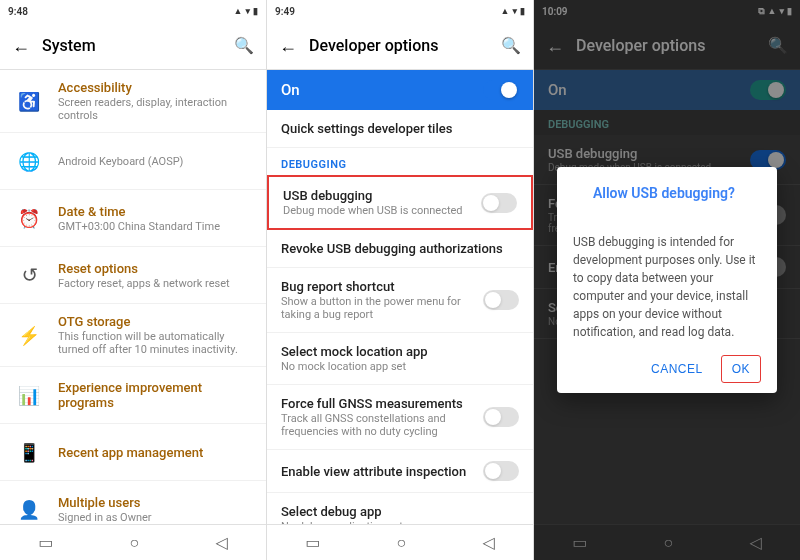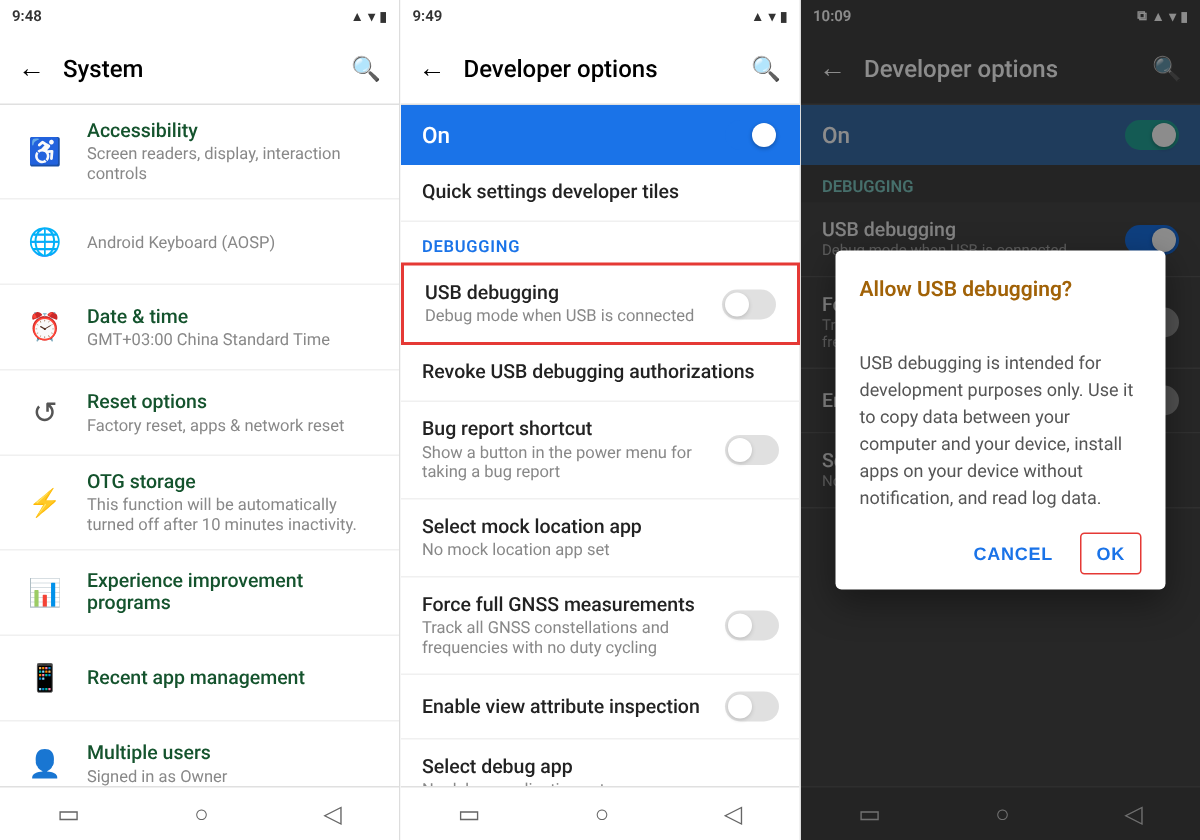--- a/index.html
+++ b/index.html
@@ -117,21 +117,21 @@
     }
 
     .settings-text {
       display: flex;
       flex-direction: column;
     }
 
     .settings-title {
       font-size: 13px;
       font-weight: 500;
-      color: #14532d;
+      color: #a16207;
     }
 
     .settings-subtitle {
       font-size: 11px;
       color: #888;
       margin-top: 1px;
     }
 
     
     .toggle-switch {
@@ -247,41 +247,42 @@
       background: #fff;
       border-radius: 4px;
       width: 220px;
       padding: 18px 16px 10px;
       box-shadow: 0 8px 24px rgba(0,0,0,0.4);
     }
 
     .dialog-title {
       font-size: 14px;
       font-weight: 600;
-      color: #a16207;
+      color: #3b82f6;
       margin-bottom: 10px;
+      margin-left: 20px;
     }
 
     .dialog-body {
       font-size: 12px;
       color: #555;
       line-height: 1.5;
       margin-bottom: 14px;
       margin-top: 32px;
     }
 
     .dialog-buttons {
       display: flex;
       justify-content: flex-end;
       gap: 8px;
     }
 
     .dialog-btn {
       font-size: 12px;
-      font-weight: 700;
+      font-weight: 400;
       padding: 6px 10px;
       border: none;
       background: none;
       cursor: pointer;
       border-radius: 3px;
       text-transform: uppercase;
       letter-spacing: 0.5px;
     }
 
     .dialog-btn.cancel {

